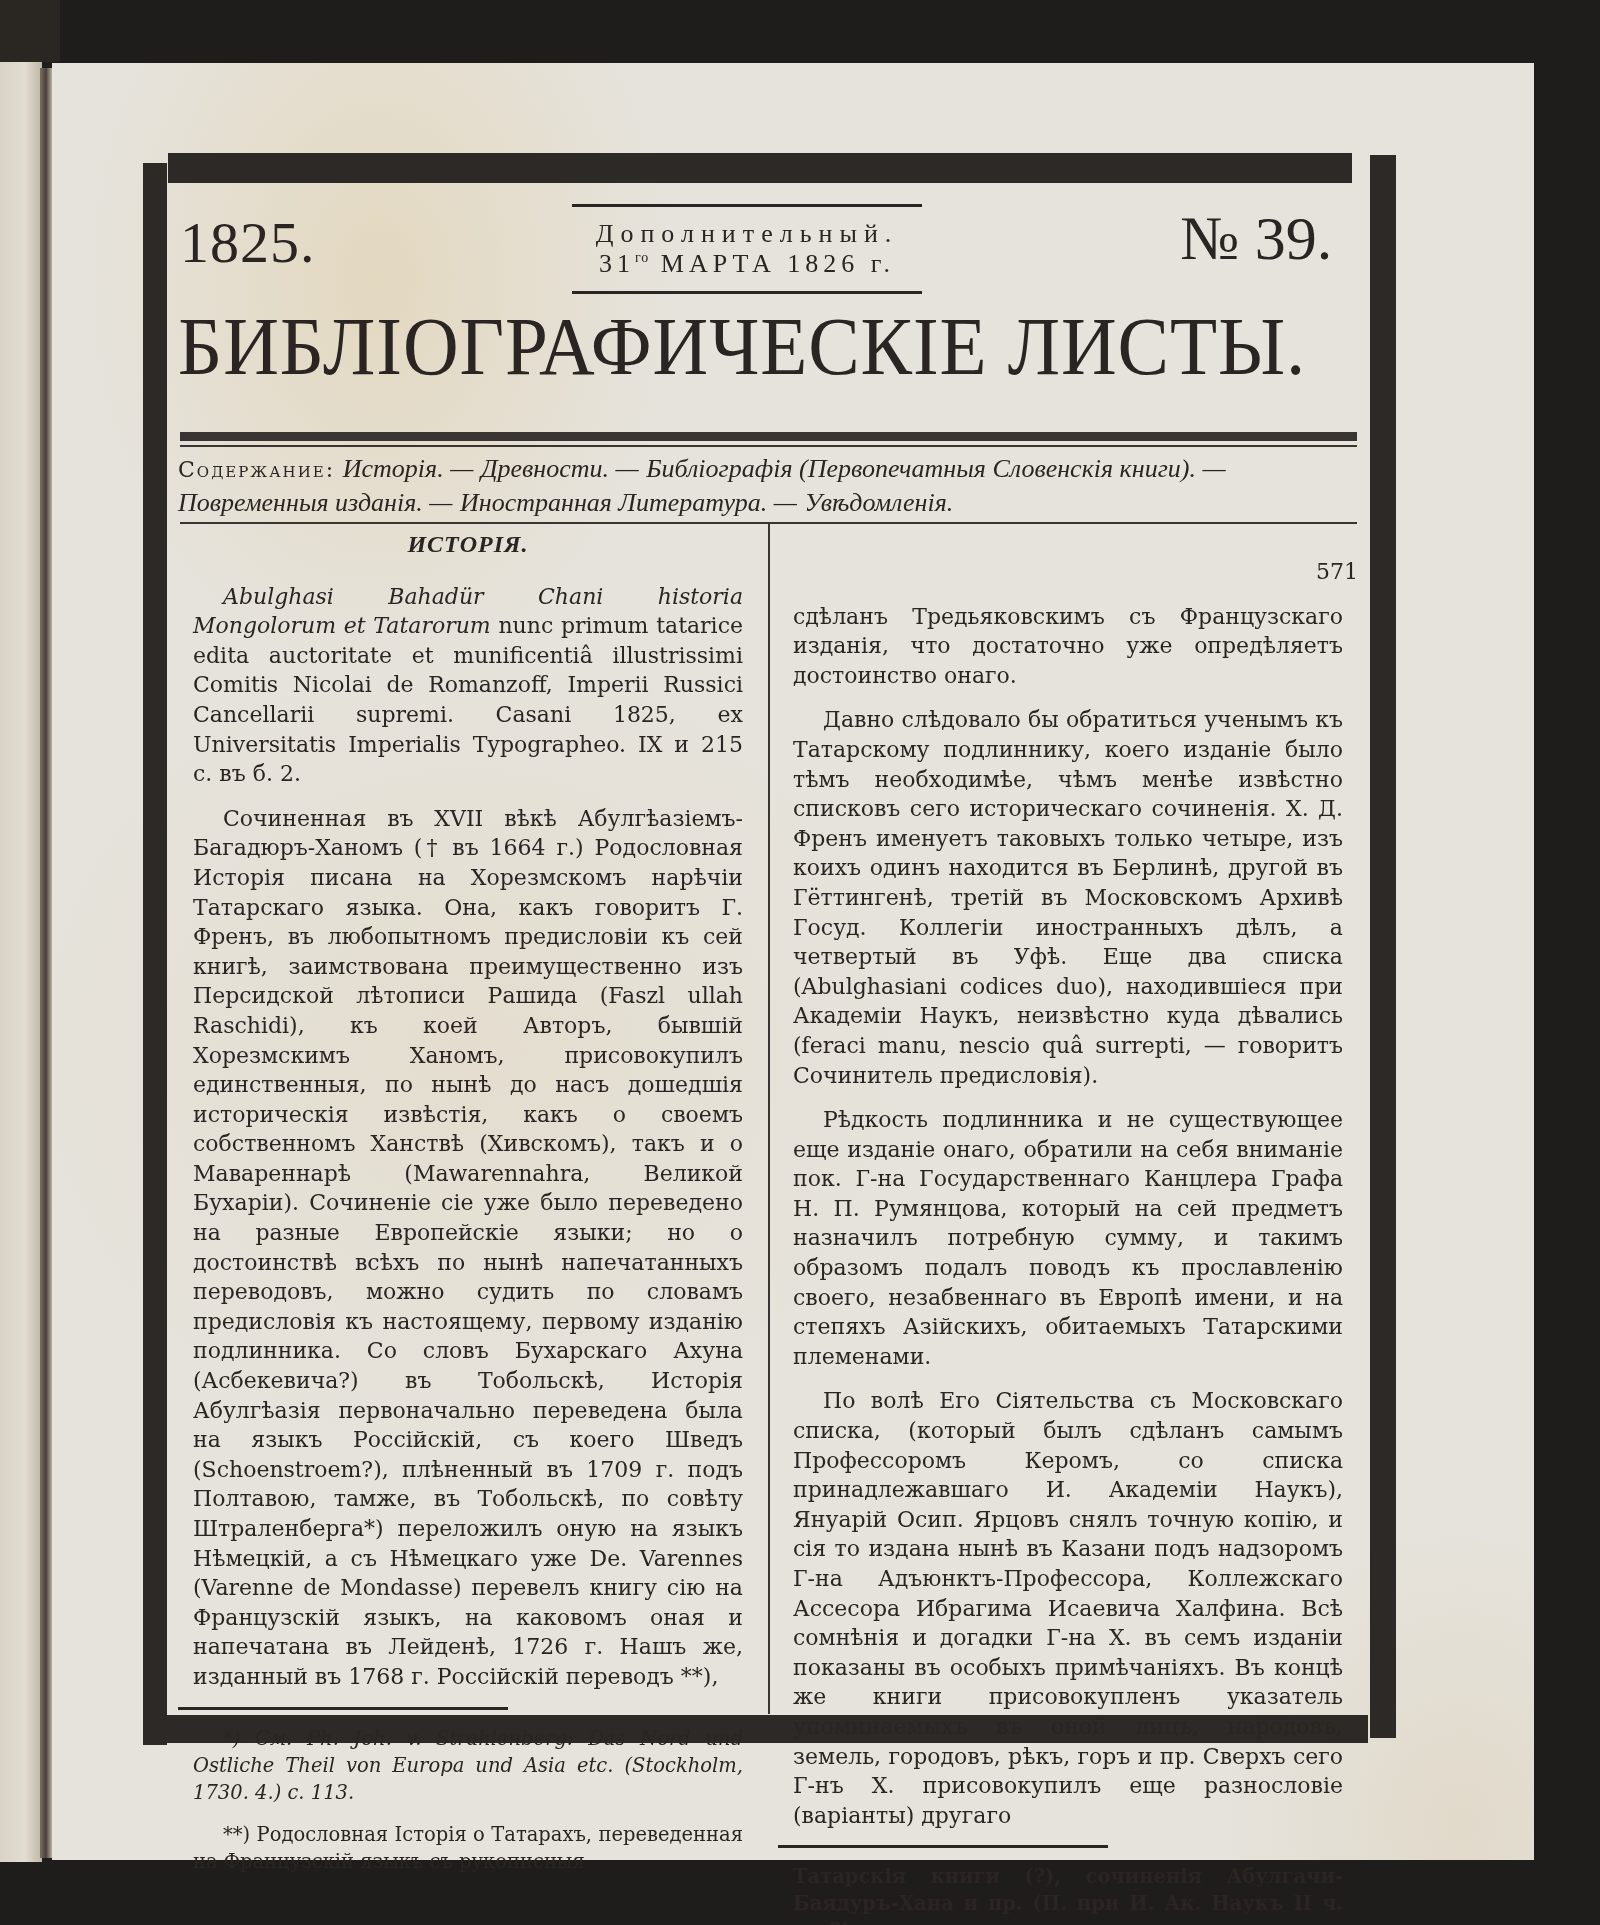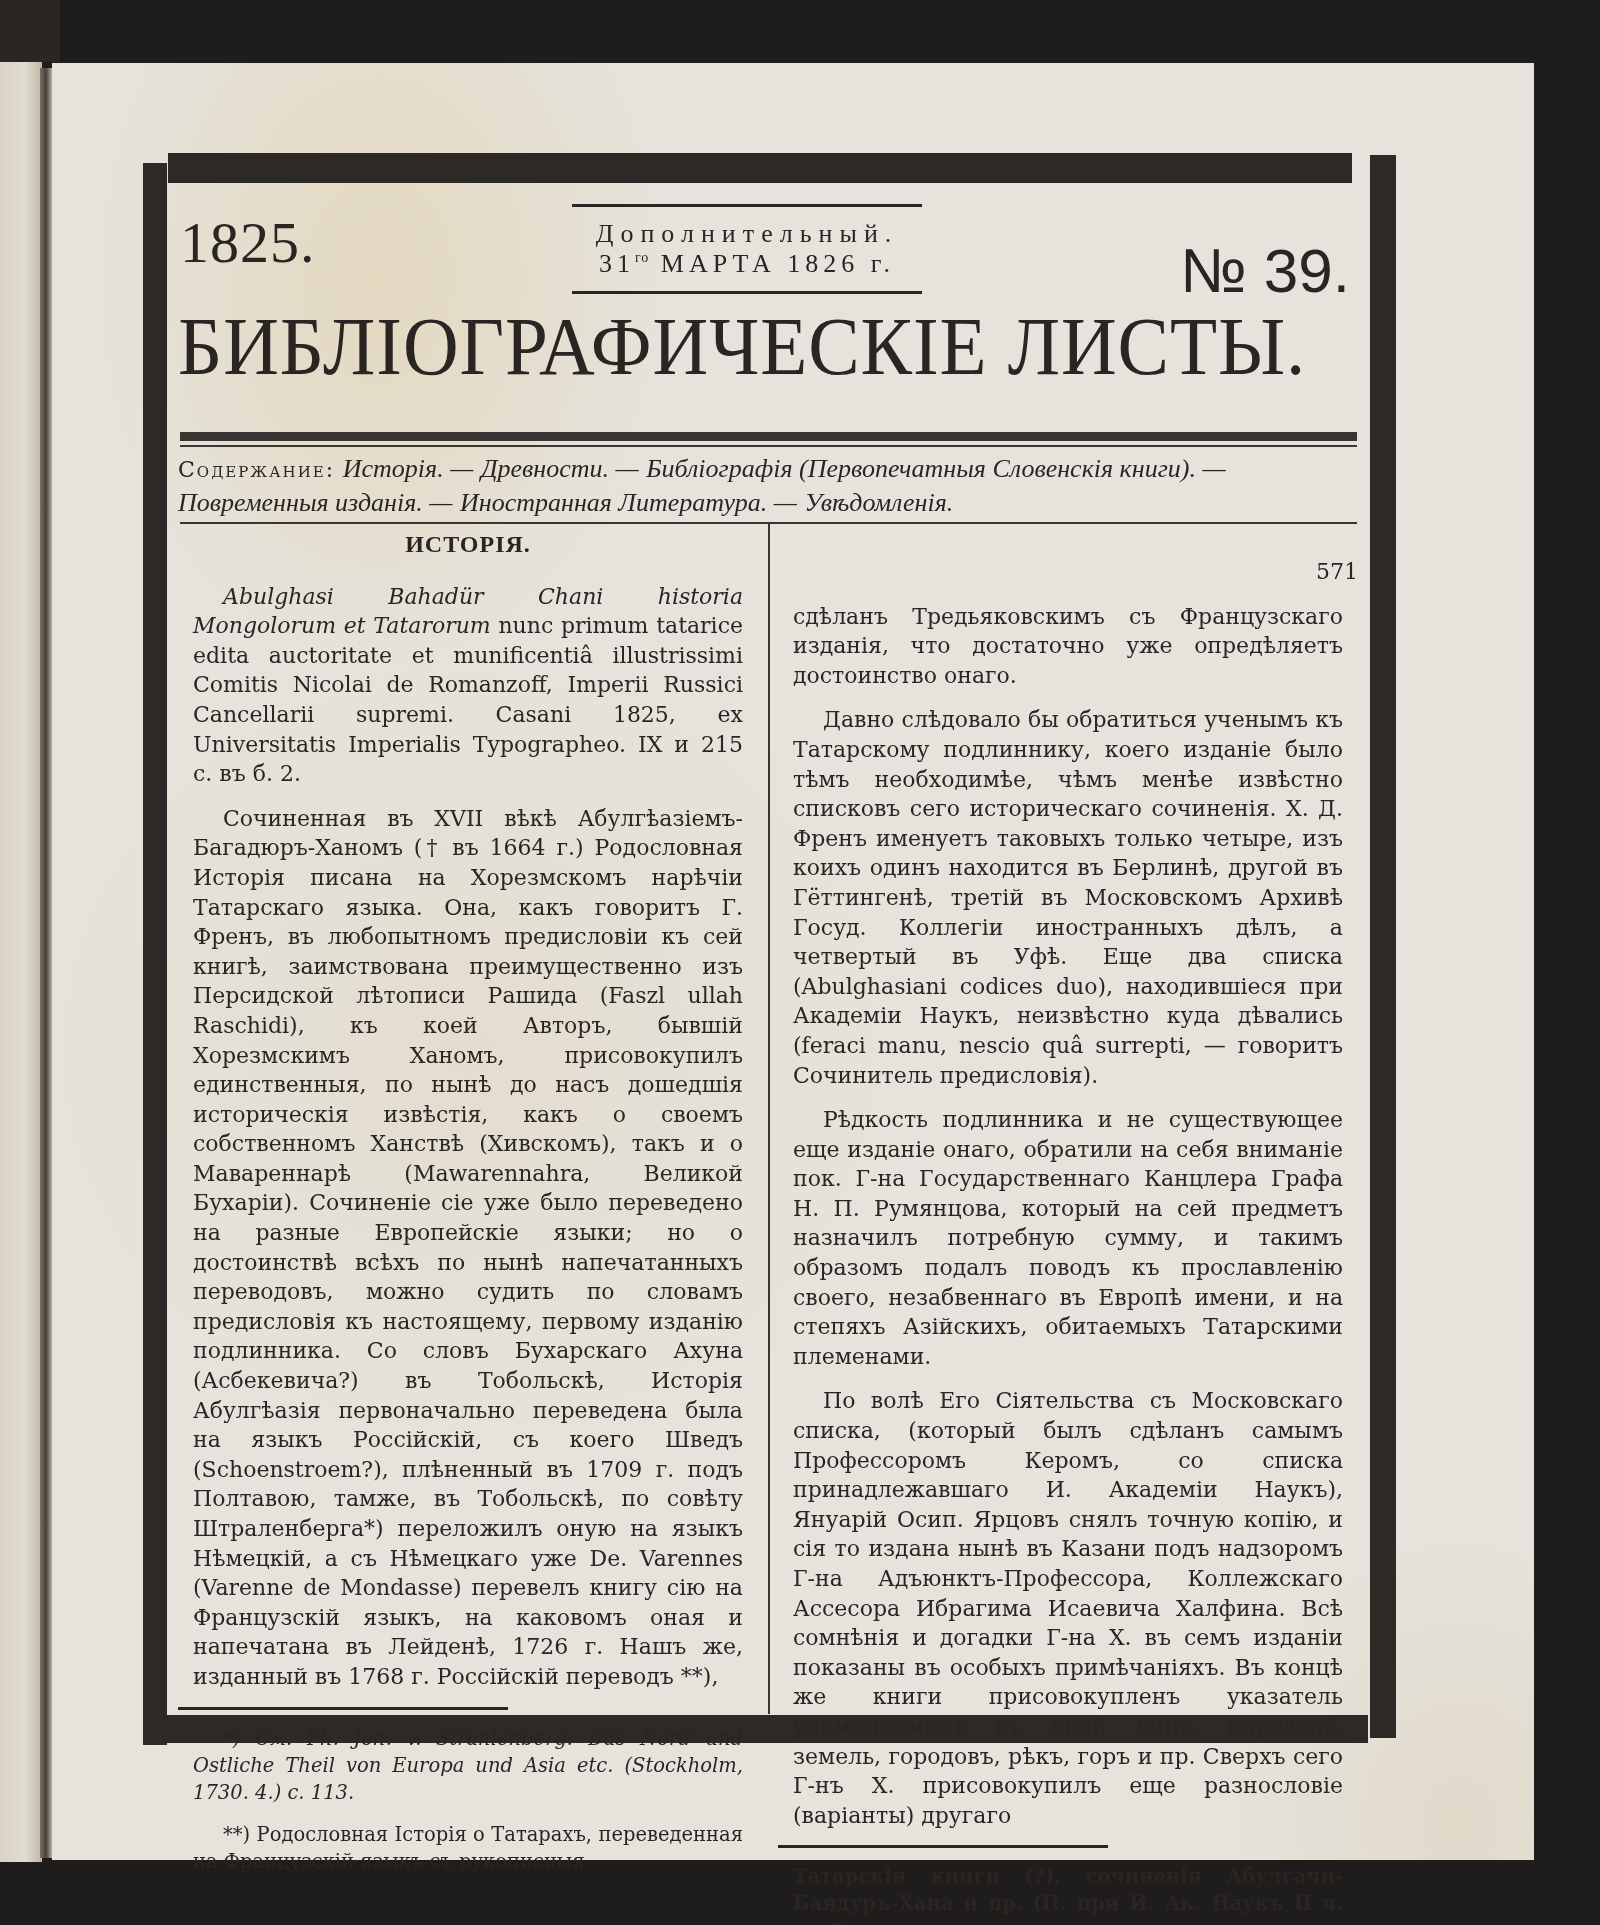--- a/index.html
+++ b/index.html
@@ -31,36 +31,36 @@
   .frame-top    { left:168px; top:153px; width:1184px; height:30px; }
   .frame-left   { left:143px; top:163px; width:24px; height:1582px; }
   .frame-right  { left:1370px; top:155px; width:26px; height:1583px; }
   .frame-bottom { left:153px; top:1715px; width:1215px; height:28px; }
   .year { position:absolute; left:180px; top:209px; font-size:58px; color:#2a2523; font-family:"Liberation Serif", serif; letter-spacing:1px; }
   .issue-center { position:absolute; left:568px; top:204px; width:358px; text-align:center; color:#2a2523; }
   .issue-center .rule { height:3px; background:#2a2523; margin:0 4px; }
   .issue-center .l1 { font-size:26px; letter-spacing:7px; padding-top:12px; font-family:"Liberation Serif", serif; }
   .issue-center .l2 { font-size:26px; letter-spacing:5px; padding-bottom:12px; font-family:"Liberation Serif", serif; }
   .issue-center .l2 sup { font-size:14px; letter-spacing:1px; }
-  .number { position:absolute; left:1180px; top:203px; font-size:62px; color:#2a2523; font-family:Liberation Sans, sans-serif;margin-top:32px; }
+  .number { position:absolute; left:1180px; top:203px; font-size:62px; color:#2a2523; font-family:Liberation Serif, serif; }
   .title { position:absolute; left:178px; top:300px; width:1180px; font-size:82px; color:#2a2523; font-family:"Liberation Serif", serif; letter-spacing:1px; white-space:nowrap; transform:scaleX(.94); transform-origin:left; }
   .rule-thick { position:absolute; left:180px; top:432px; width:1177px; height:9px; background:#3a3532; }
   .rule-thin { position:absolute; left:180px; top:445px; width:1177px; height:2px; background:#3a3532; }
   .contents { position:absolute; left:178px; top:452px; width:1180px; font-size:24px; color:#2a2523; line-height:33px; }
   .contents .lbl { font-variant:small-caps; letter-spacing:2px; font-size:22px; }
   .contents .it { font-style:italic; font-family:"Liberation Serif", serif; font-size:26px;margin-top:24px; }
   .rule-contents { position:absolute; left:180px; top:522px; width:1177px; height:2px; background:#3a3532; }
   .col-divider { position:absolute; left:768px; top:524px; width:2px; height:1190px; background:#3a3532; }
 
   .col { position:absolute; color:#2a2523; font-size:22px; line-height:29.6px; text-align:justify; }
   .col-left { left:178px; top:530px; width:580px; }
   .col-right { left:778px; top:557px; width:580px; }
   .pnum { font-size:22px; }
   .pnum-right { text-align:right; }
-  .section-title { text-align:center; font-size:24px; font-weight:bold; font-family:"Liberation Serif", serif; margin:0 0 22px 0; letter-spacing:1px; }
+  .section-title { text-align:center; font-size:24px; font-weight:bold; font-family:"Liberation Serif", serif; margin:0 0 22px 0; letter-spacing:1px;font-style:italic; }
   .col p { margin:15px; text-indent:30px; }
   .col p.noindent { text-indent:0; }
   .col .it { font-style:italic; }
   .fn-rule { width:330px; height:3px; background:#2a2523; margin:6px 0 8px 0; }
   .fn { font-size:19.5px; line-height:27px; }
   .fn p { text-indent:30px; }
   .fn .gothic { font-family:"DejaVu Serif", serif; font-style:italic; }
   .catch { text-align:right; font-size:22px; font-weight:bold; }
 </style>
 </head>

